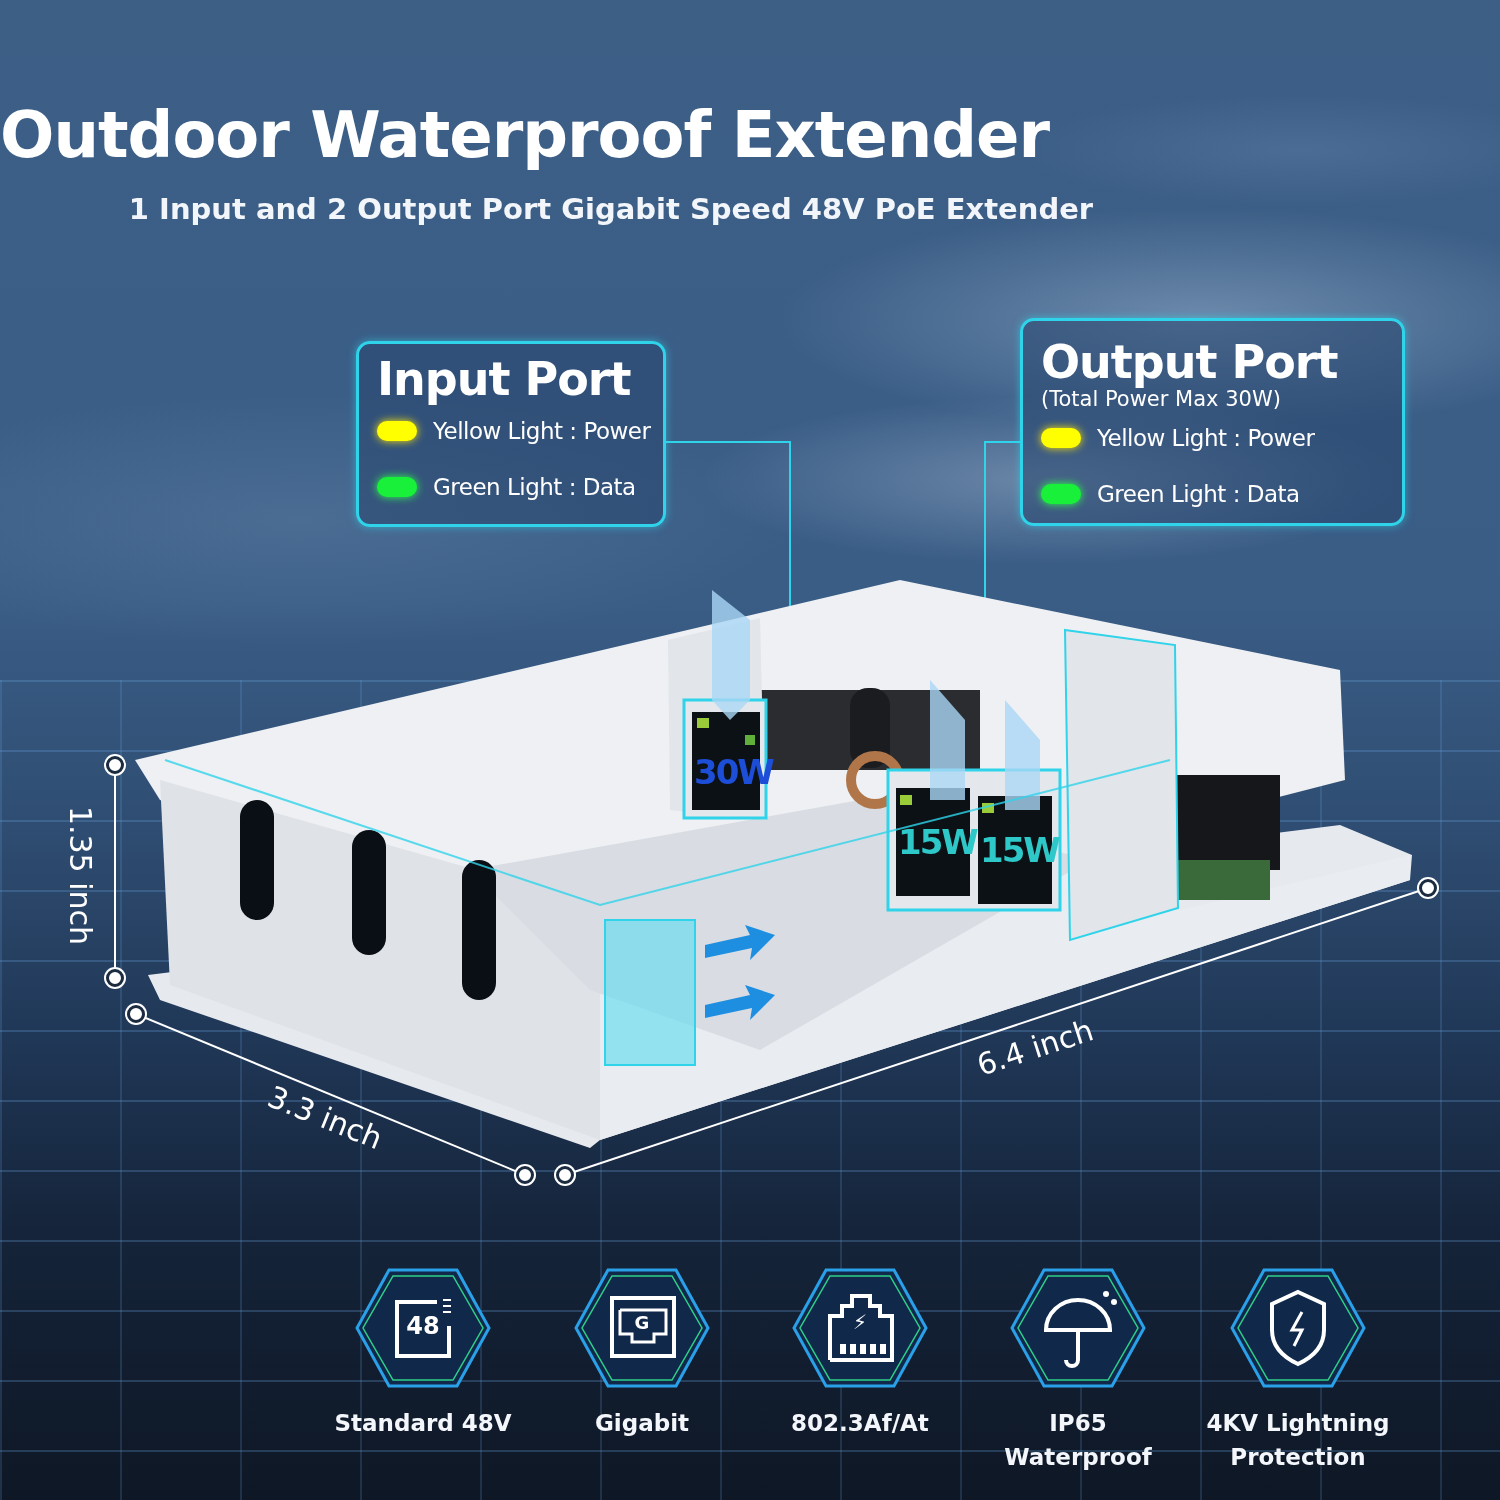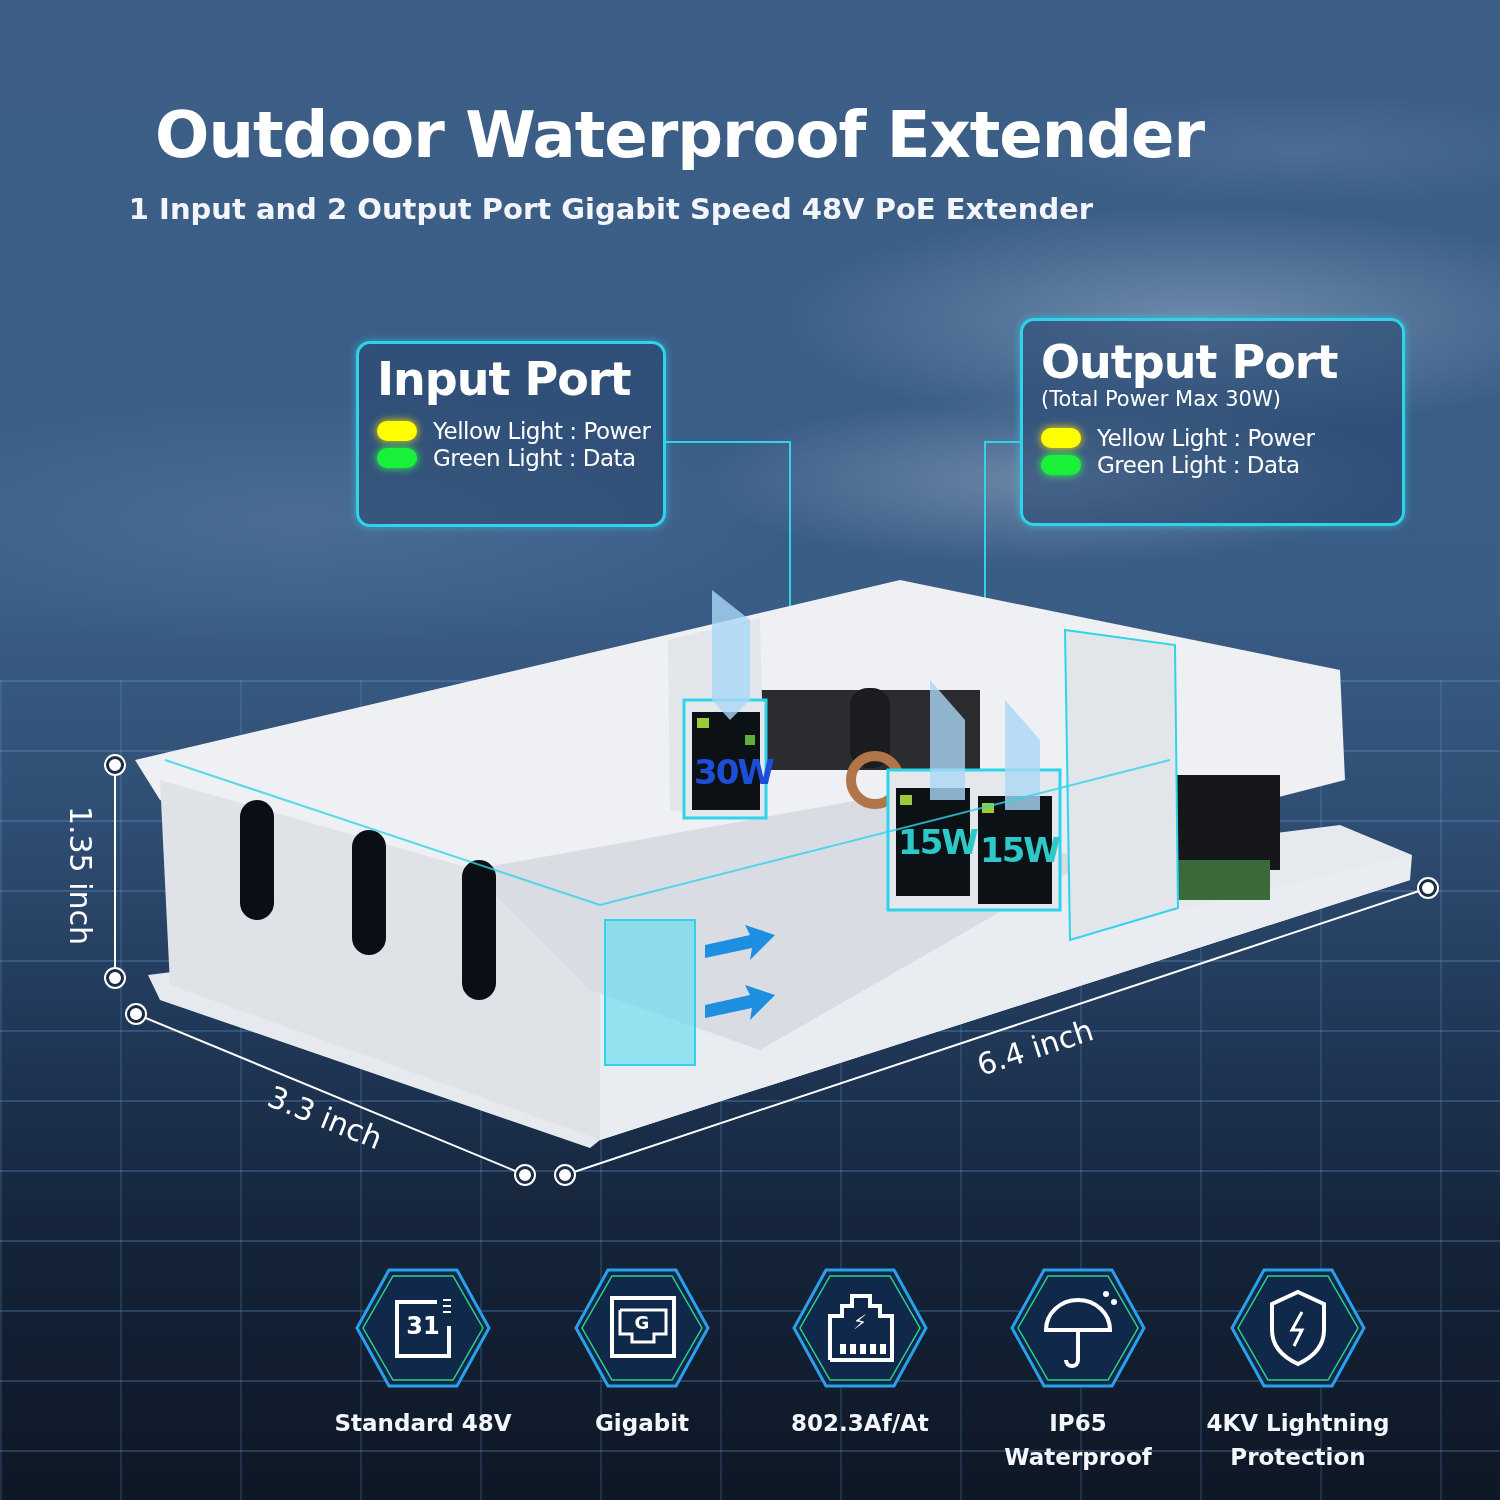--- a/index.html
+++ b/index.html
@@ -19,35 +19,35 @@
         radial-gradient(ellipse 400px 80px at 1300px 150px, rgba(120,150,190,0.25), transparent 70%);
     }
     .grid-floor {
       position: absolute; left: 0; top: 680px; width: 1500px; height: 820px;
       background-image:
         linear-gradient(rgba(110,170,230,0.25) 2px, transparent 2px),
         linear-gradient(90deg, rgba(110,170,230,0.18) 2px, transparent 2px);
       background-size: 100% 70px, 120px 100%;
     }
     .headline {
-      position: absolute; left: 0; top: 98px; width: 1359px; text-align: center;
+      position: absolute; left: 0; top: 98px; width: 1359px; text-align: left;
       font-family: "DejaVu Sans", sans-serif; font-weight: bold; font-size: 64px; letter-spacing: -1px;
     }
     .subhead {
       position: absolute; left: 0; top: 192px; width: 1222px; text-align: center;
       font-size: 29px; font-weight: bold; color: #f2f5f9;
     }
     .port-box {
       position: absolute; border: 3px solid #2fd3ea; border-radius: 14px;
       background: rgba(40,70,110,0.55);
       box-shadow: 0 0 8px rgba(47,211,234,0.6);
     }
     .port-box .title { font-weight: bold; font-size: 46px; letter-spacing: -1px; }
     .port-box .note { font-size: 21px; margin-top: -2px; }
-    .legend-row { display: flex; align-items: center; margin-top: 1px; }
+    .legend-row { display: flex; align-items: center; margin-top: 30px; }
     .led { width: 40px; height: 20px; border-radius: 10px; margin-right: 16px; }
     .led.yellow { background: #ffff00; box-shadow: 0 0 8px #ffe600; }
     .led.green { background: #18f03a; box-shadow: 0 0 8px #2bff4a; }
     .legend-text { font-size: 23px; letter-spacing: -0.5px; }
     .leader { position: absolute; background: #2fd3ea; }
     .leader-dot { position: absolute; width: 10px; height: 10px; border-radius: 5px; background: #2fd3ea; }
 
     
     .device { position: absolute; left: 0; top: 0; width: 1500px; height: 1500px; }
     .dim-label { position: absolute; font-size: 30px; color: #ffffff; font-weight: normal; }
@@ -176,21 +176,21 @@
   <div class="feature" style="left:313px;">
     <div class="hex">
       <svg width="136" height="120" viewBox="0 0 136 120">
         <polygon points="34,2 102,2 134,60 102,118 34,118 2,60" fill="#10294a" stroke="#2aa0e8" stroke-width="3"></polygon>
         <polygon points="38,8 98,8 128,60 98,112 38,112 8,60" fill="none" stroke="#2fd08a" stroke-width="1.5"></polygon>
         <polyline points="82,34 42,34 42,88 94,88 94,58" fill="none" stroke="#fff" stroke-width="4"></polyline>
         <line x1="88" y1="32" x2="96" y2="32" stroke="#fff" stroke-width="2"></line>
         <line x1="88" y1="38" x2="96" y2="38" stroke="#fff" stroke-width="2"></line>
         <line x1="88" y1="44" x2="96" y2="44" stroke="#fff" stroke-width="2"></line>
       </svg>
-      <div style="position:absolute;left:0;top:44px;width:136px;text-align:center;font-weight:bold;font-size:24px;">31</div>
+      <div style="position:absolute;left:0;top:44px;width:136px;text-align:center;font-weight:bold;font-size:24px;">48</div>
     </div>
     <div class="feature-label">Standard 48V</div>
   </div>
 
   <div class="feature" style="left:532px;">
     <div class="hex">
       <svg width="136" height="120" viewBox="0 0 136 120">
         <polygon points="34,2 102,2 134,60 102,118 34,118 2,60" fill="#10294a" stroke="#2aa0e8" stroke-width="3"></polygon>
         <polygon points="38,8 98,8 128,60 98,112 38,112 8,60" fill="none" stroke="#2fd08a" stroke-width="1.5"></polygon>
         <rect x="38" y="30" width="62" height="58" fill="none" stroke="#fff" stroke-width="4"></rect>

